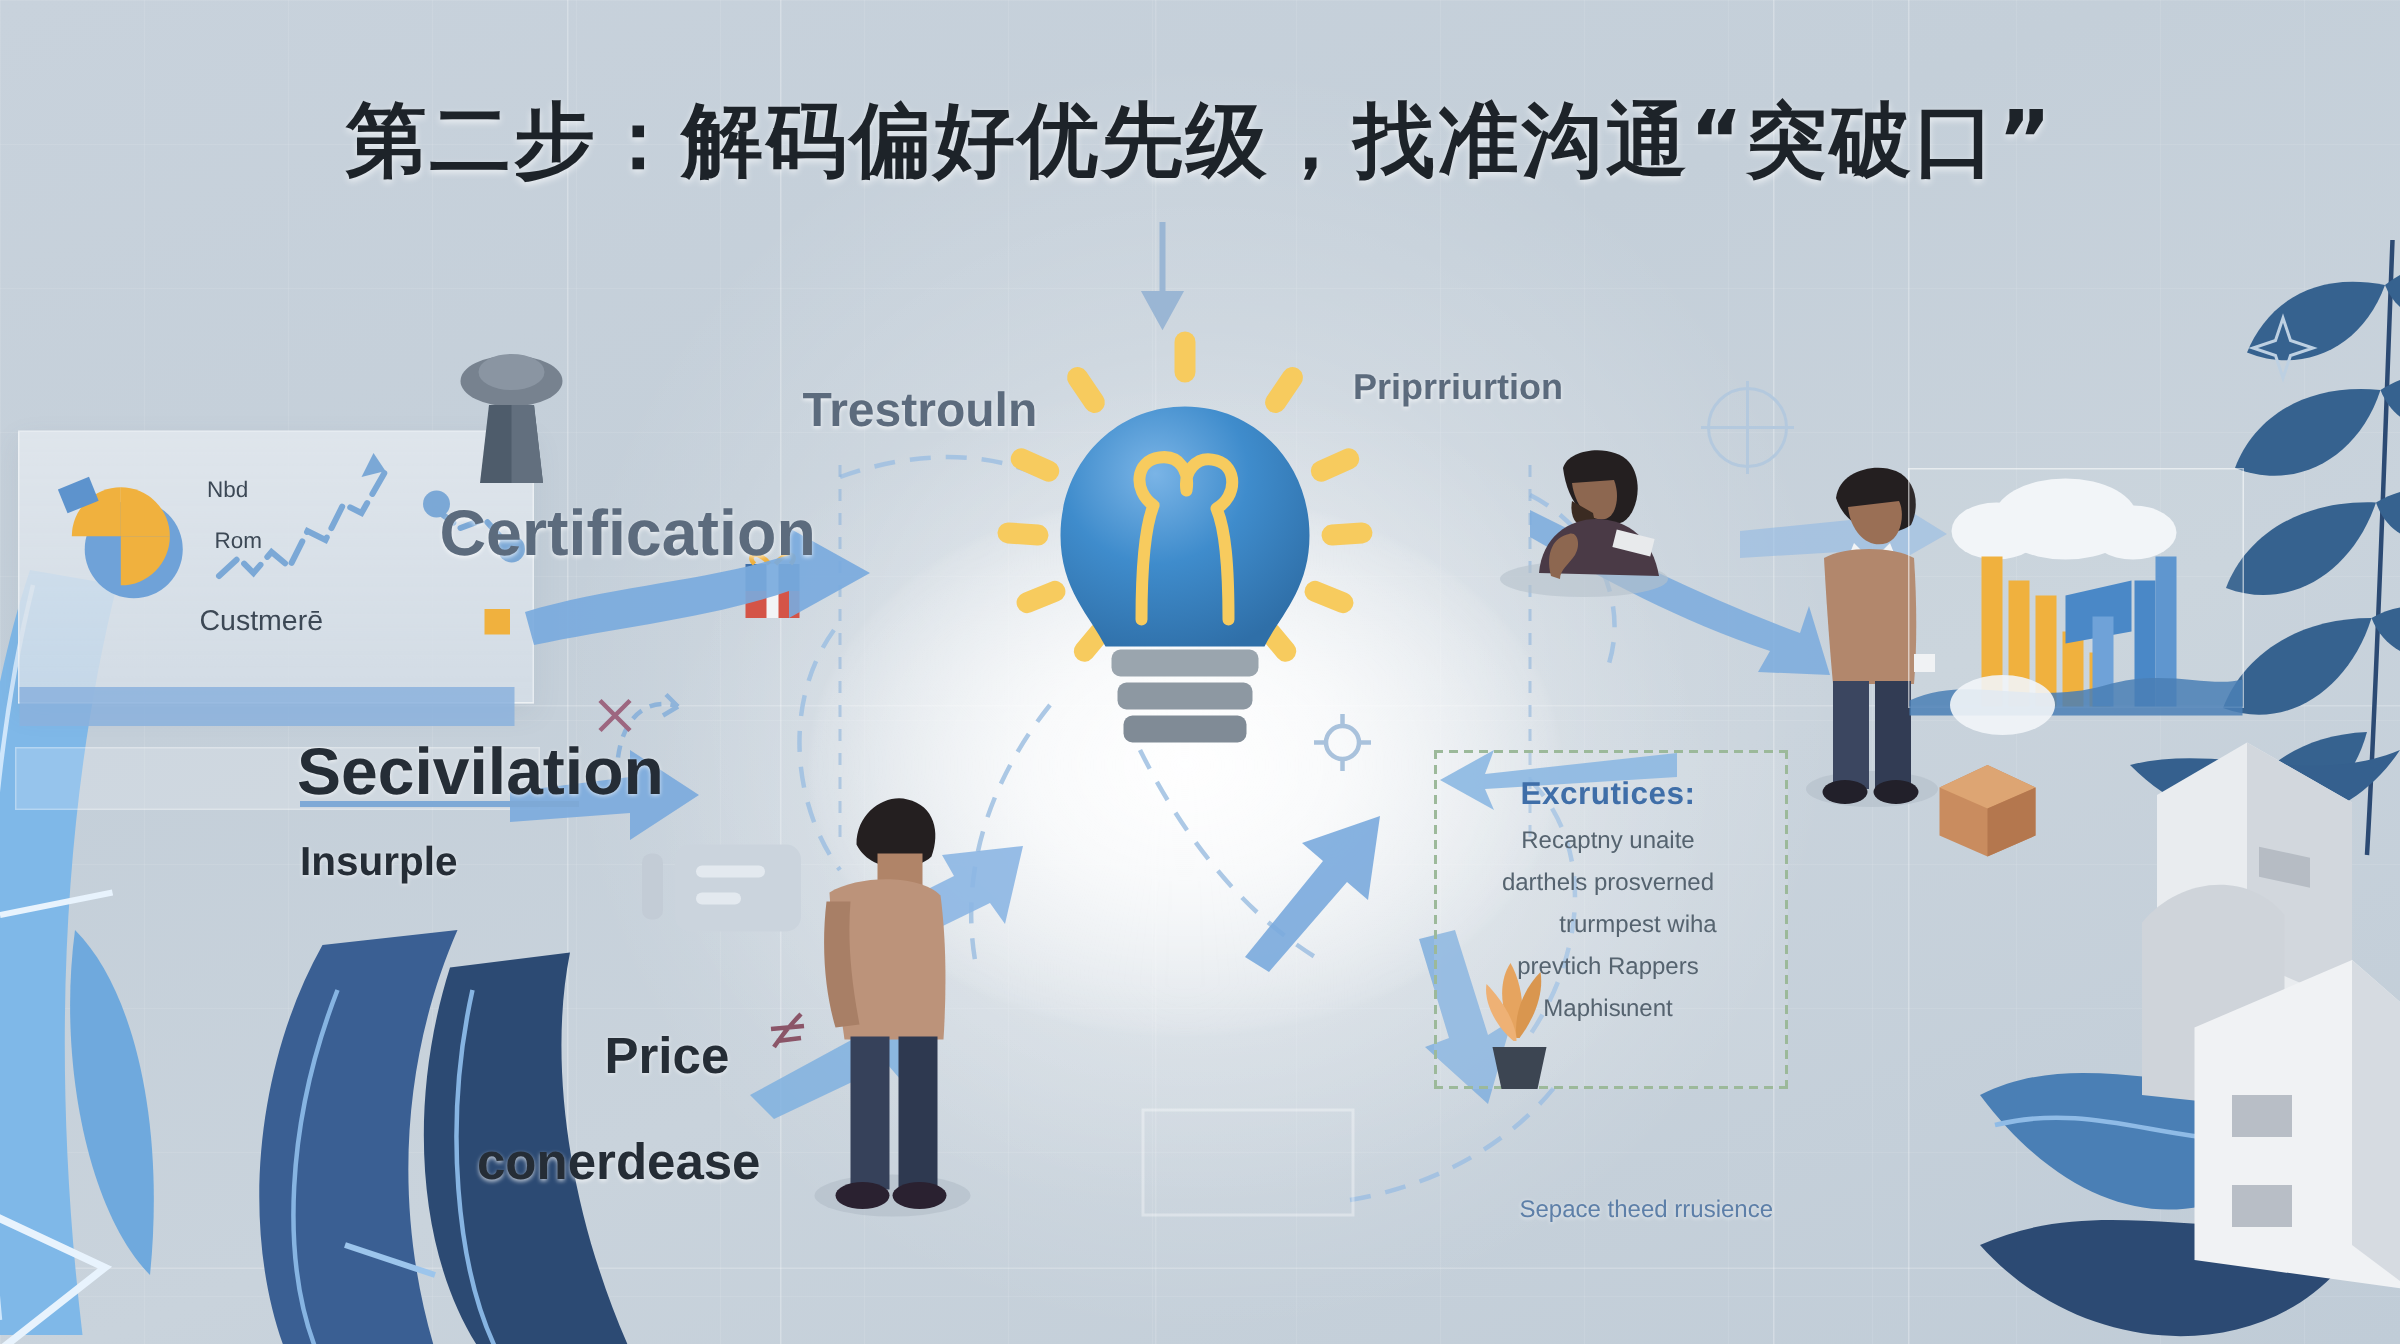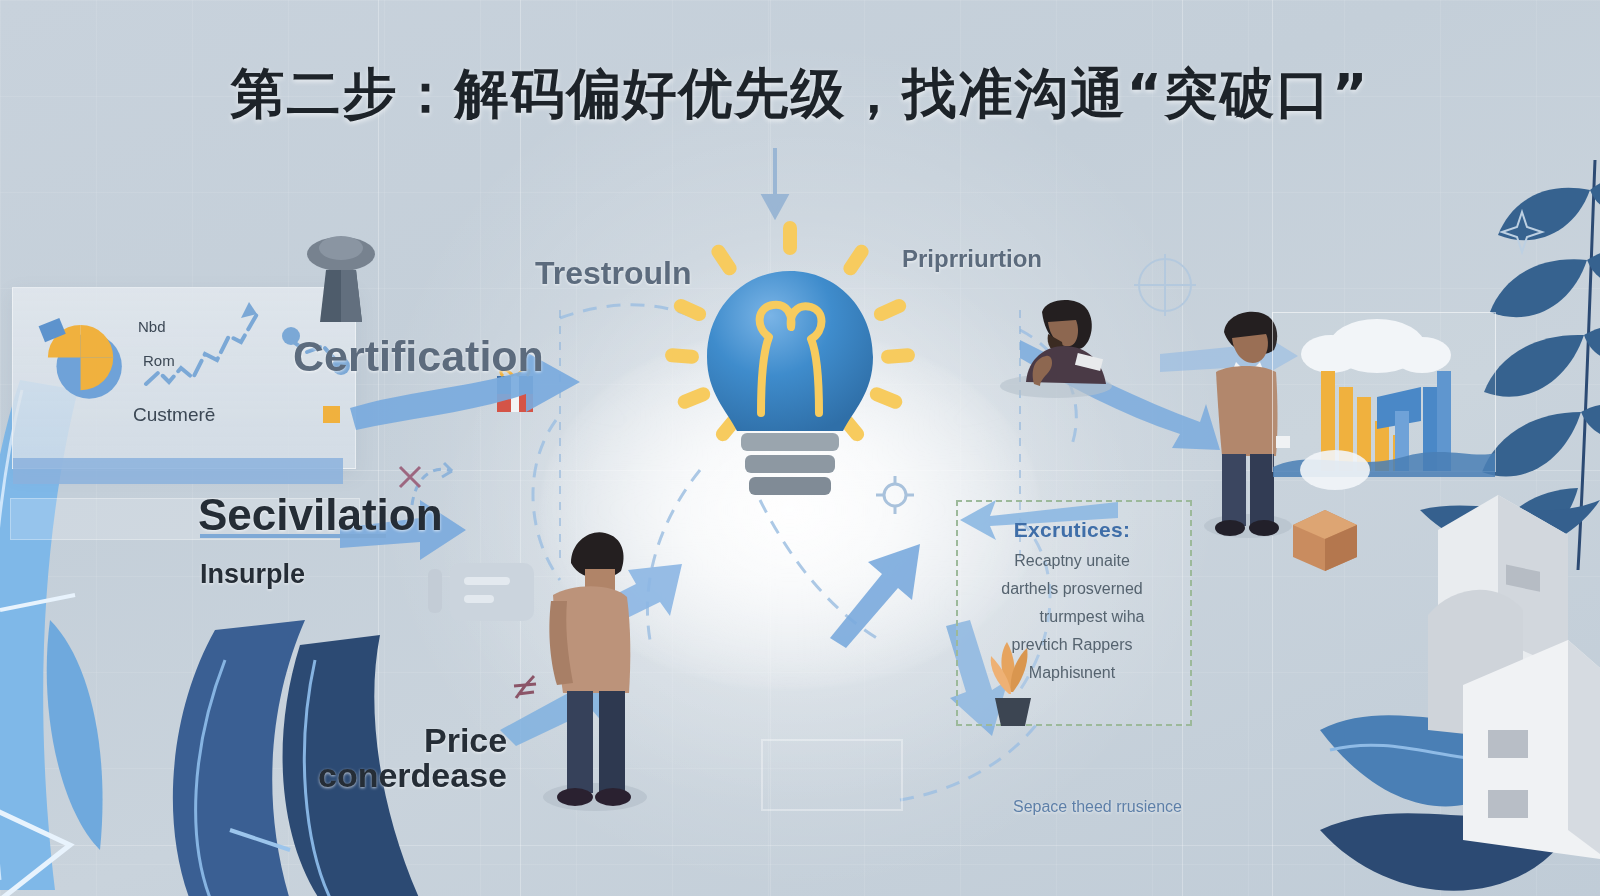--- a/index.html
+++ b/index.html
@@ -375,21 +375,21 @@
 
   <div class="wlabel muted" style="left:535px;top:255px;font-size:32px;">Trestrouln</div>
   <div class="wlabel muted" style="left:902px;top:245px;font-size:24px;">Priprriurtion</div>
 
   <div class="wlabel muted" style="left:293px;top:332px;font-size:43px;">Certification</div>
 
   <div class="wlabel" style="left:198px;top:490px;font-size:44px;">Secivilation</div>
   <div style="position:absolute;left:200px;top:534px;width:186px;height:4px;background:#7ea9d6;"></div>
   <div class="wlabel" style="left:200px;top:544px;font-size:27px;margin-top:15px;">Insurple</div>
 
-  <div class="wlabel" style="left:424px;top:685px;font-size:34px;margin-top:36px;">Price</div>
+  <div class="wlabel" style="left:403px;top:685px;font-size:34px;">Price</div>
   <svg style="position:absolute;left:510px;top:672px;" width="30" height="34">
     <path d="M6,26 C14,14 20,8 24,4 M4,14 L26,12 M8,22 L24,20" stroke="#8b5568" stroke-width="3" fill="none"></path>
   </svg>
   <div class="wlabel" style="left:318px;top:756px;font-size:34px;">conerdease</div>
 
   <div class="wlabel blue" style="left:1013px;top:798px;font-size:16px;">Sepace theed rrusience</div>
 
 
   <div class="title">第二步：解码偏好优先级，找准沟通“突破口”</div>
 

